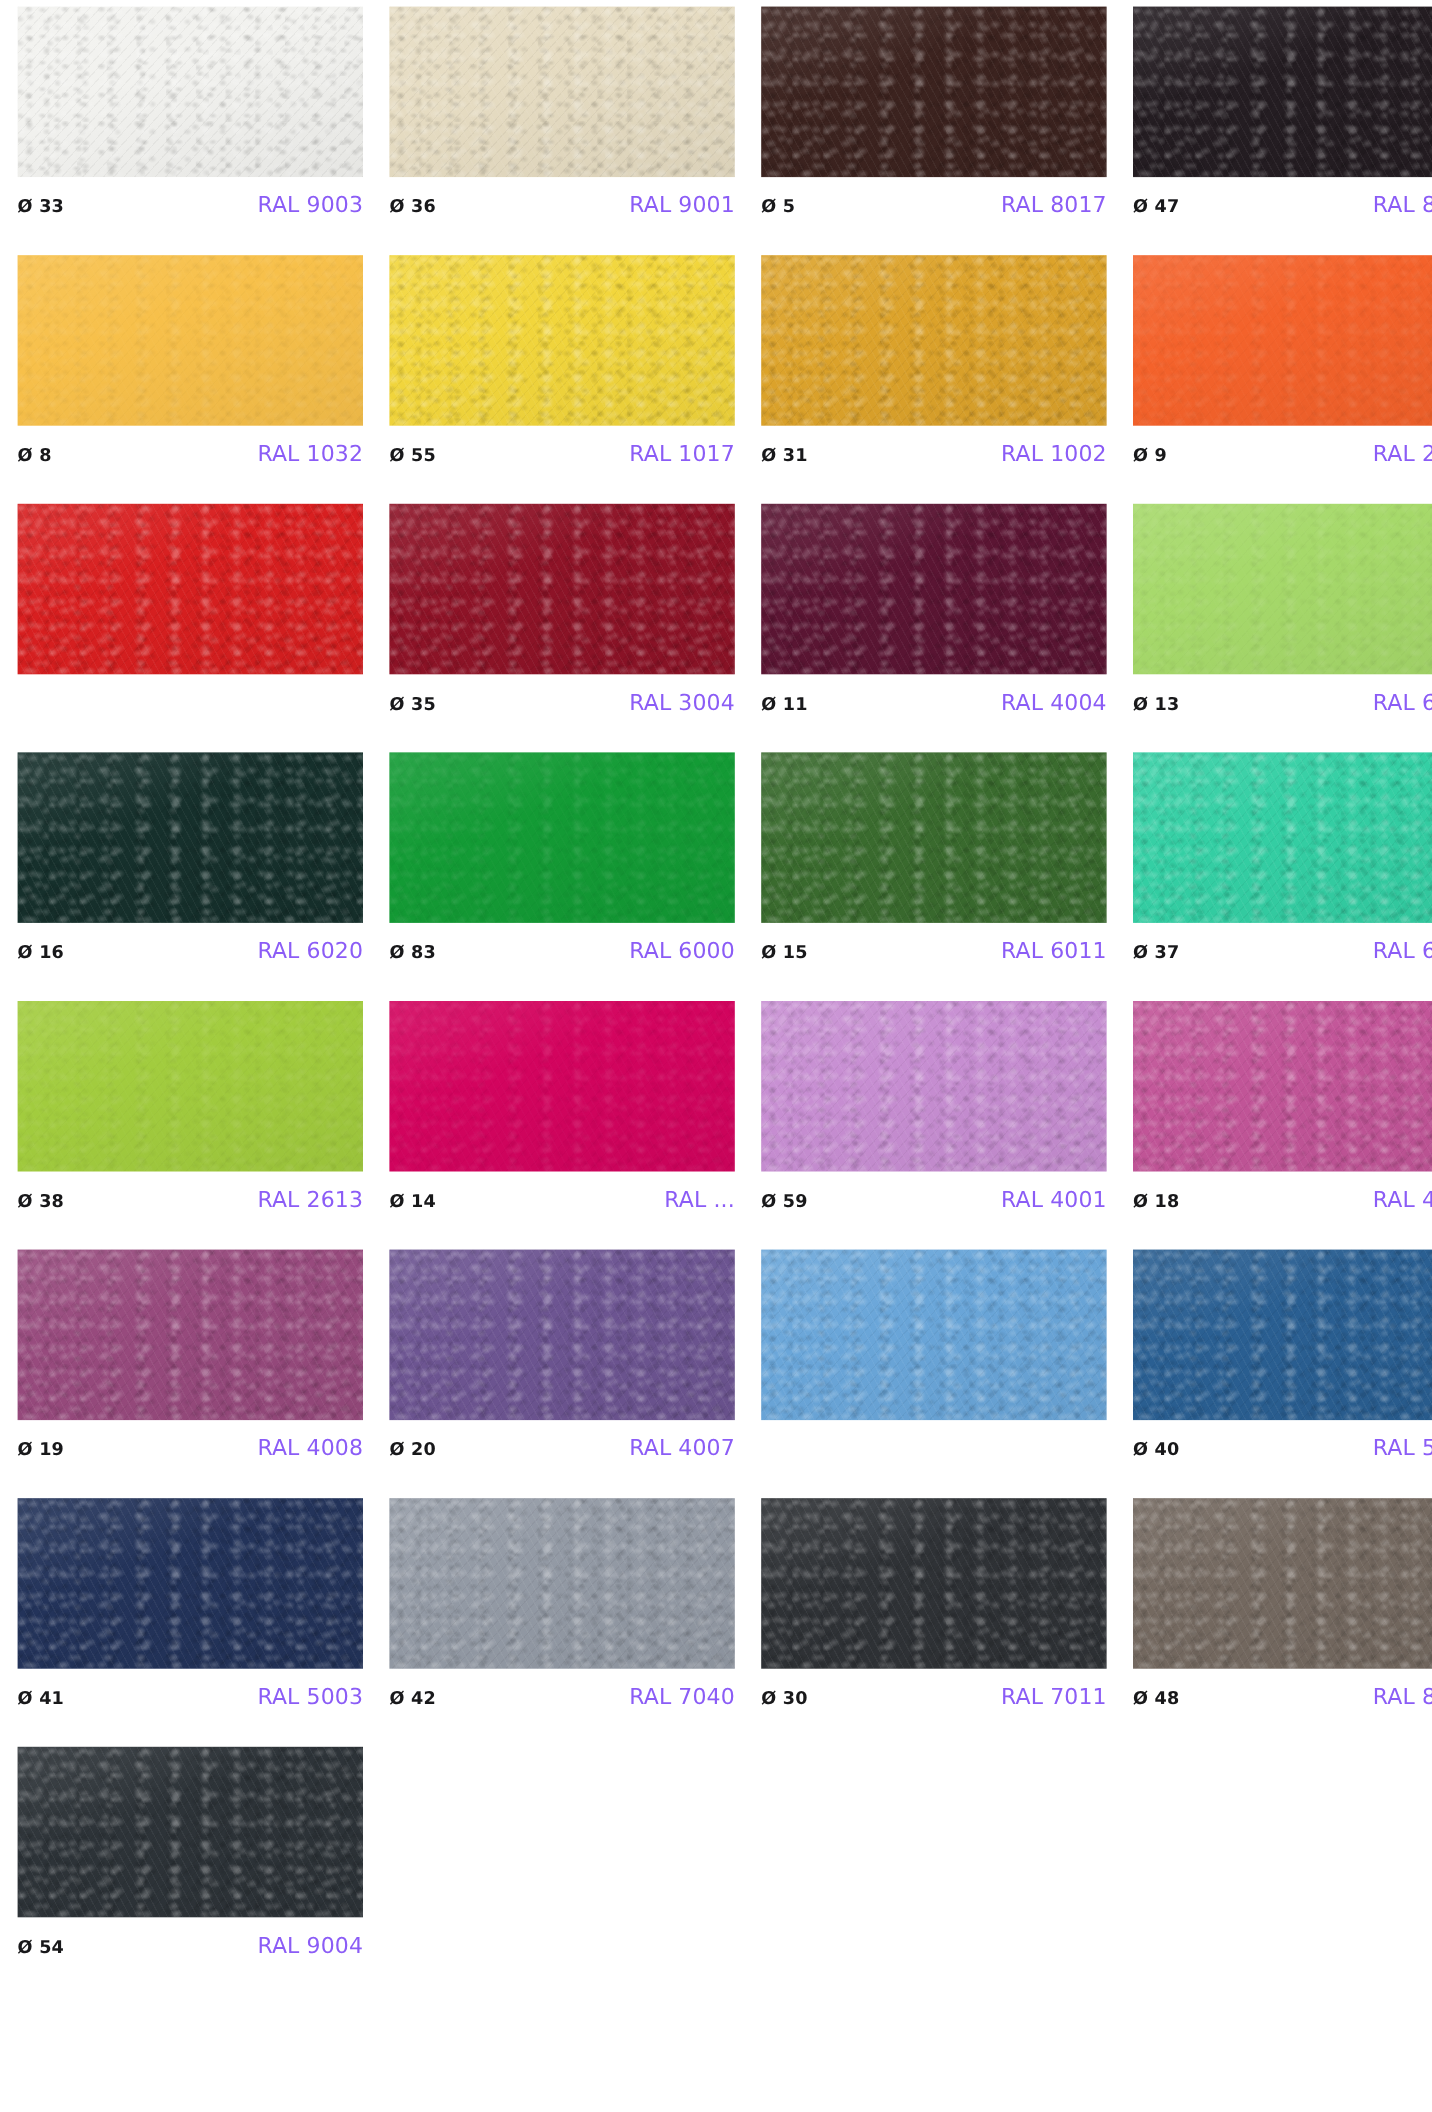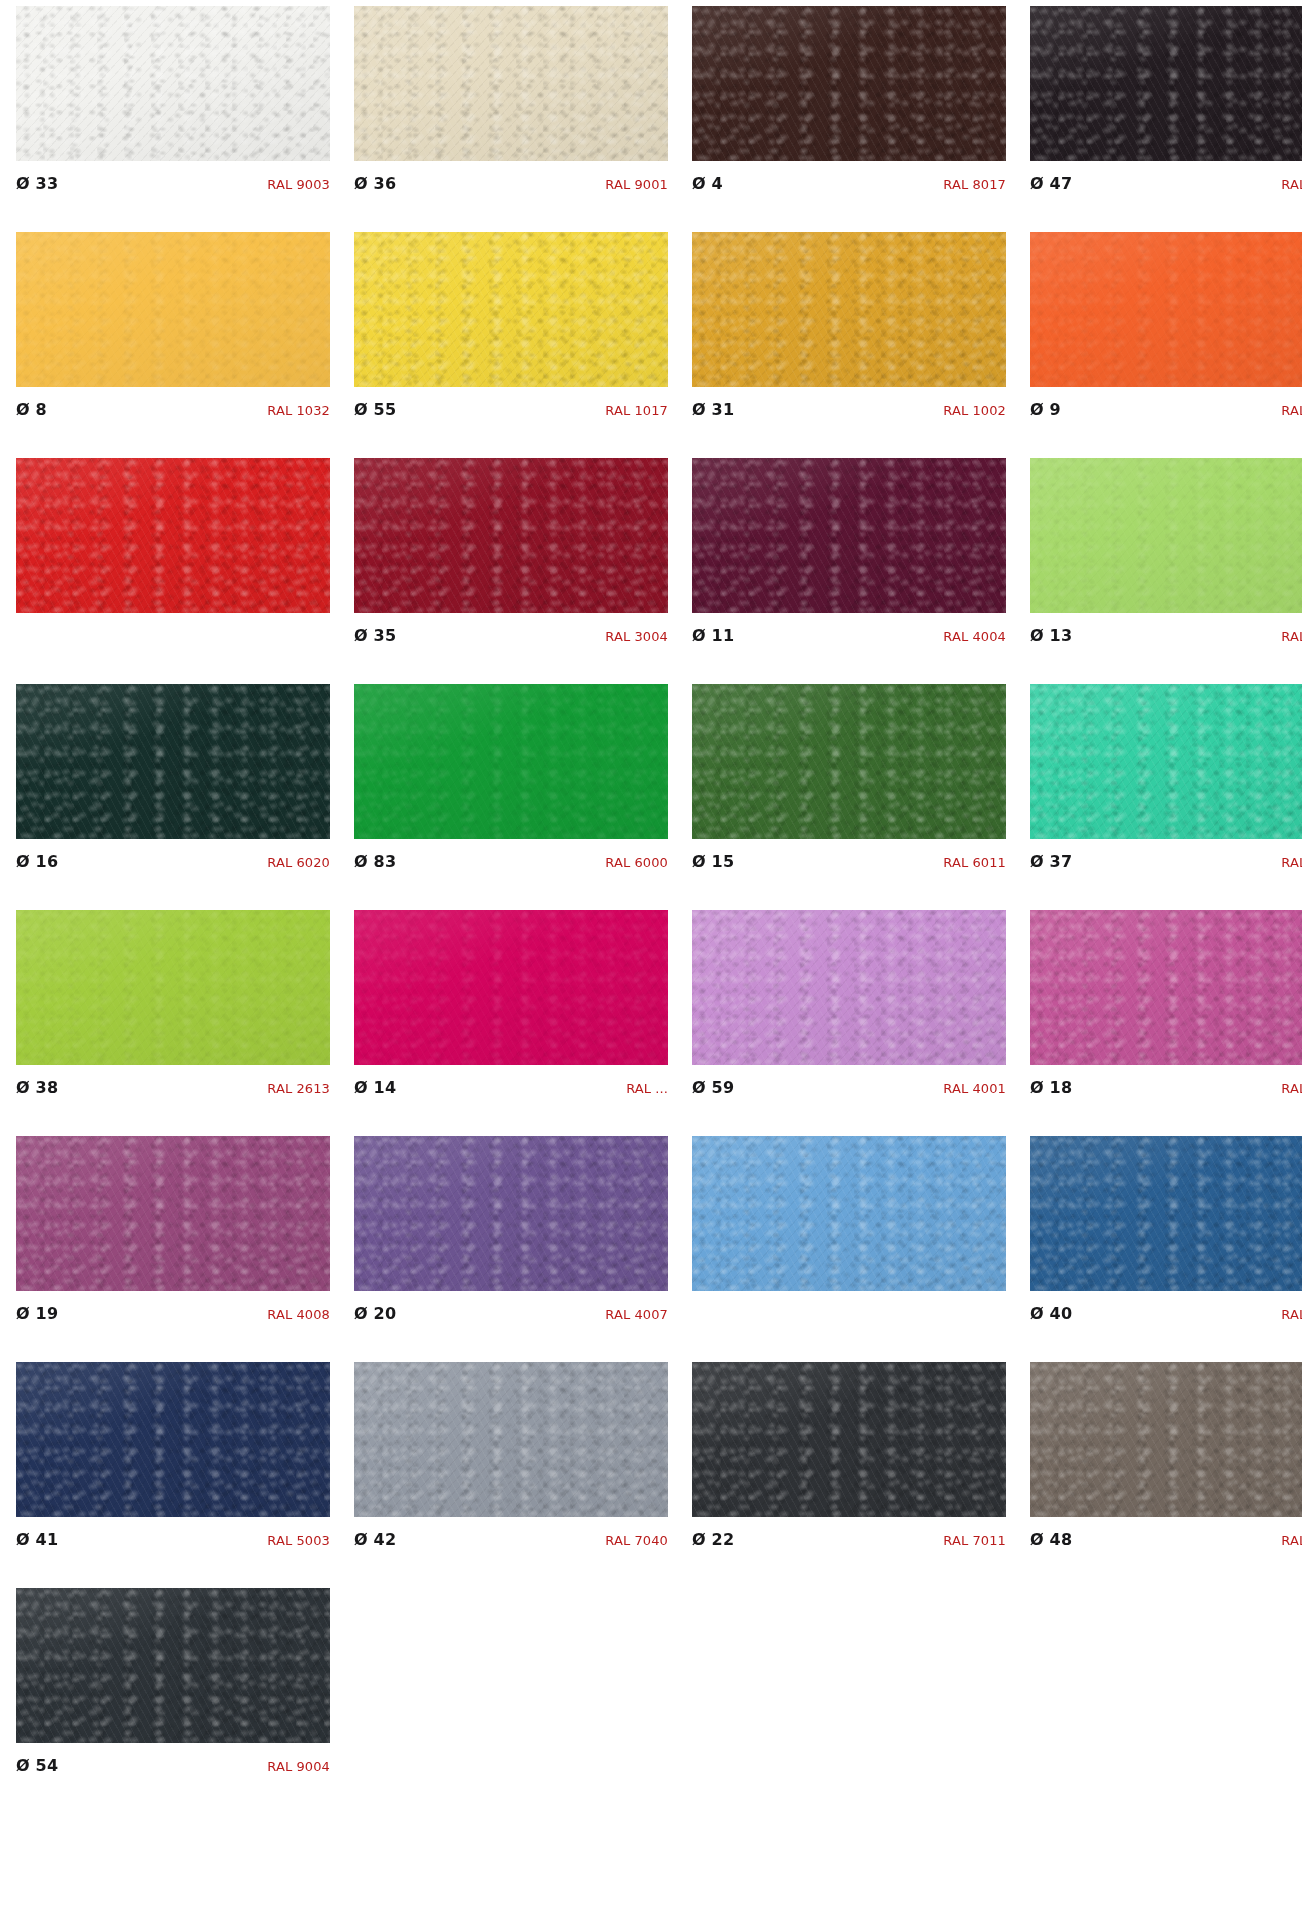--- a/index.html
+++ b/index.html
@@ -102,23 +102,23 @@
     font-family: "DejaVu Sans", sans-serif;
     font-size: 16px;
     font-weight: 700;
     color: #18181a;
     letter-spacing: .2px;
     white-space: nowrap;
   }
 
   .ral {
     font-family: "DejaVu Sans", sans-serif;
-    font-size: 13px;
+    font-size: 20px;
     font-weight: 400;
-    color: #b91c1c;
+    color: #8b5cf6;
     letter-spacing: .1px;
     white-space: nowrap;
   }
 </style>
 </head>
 <body>
 
 <div id="sheet">
   <div class="grid">
       <div class="cell">
@@ -143,21 +143,21 @@
           <span class="ral">RAL 9001</span>
         </div>
       </div>
       <div class="cell">
         <div class="swatch" style="background-color: rgb(60, 35, 31);">
           <div class="grain"></div>
           <div class="grain2"></div>
           <div class="sheen"></div>
         </div>
         <div class="caption">
-          <span class="code">Ø 4</span>
+          <span class="code">Ø 5</span>
           <span class="ral">RAL 8017</span>
         </div>
       </div>
       <div class="cell">
         <div class="swatch" style="background-color: rgb(36, 29, 34);">
           <div class="grain"></div>
           <div class="grain2"></div>
           <div class="sheen"></div>
         </div>
         <div class="caption">
@@ -399,21 +399,21 @@
           <span class="ral">RAL 7040</span>
         </div>
       </div>
       <div class="cell">
         <div class="swatch" style="background-color: rgb(47, 50, 54);">
           <div class="grain"></div>
           <div class="grain2"></div>
           <div class="sheen"></div>
         </div>
         <div class="caption">
-          <span class="code">Ø 22</span>
+          <span class="code">Ø 30</span>
           <span class="ral">RAL 7011</span>
         </div>
       </div>
       <div class="cell">
         <div class="swatch" style="background-color: rgb(116, 105, 96);">
           <div class="grain"></div>
           <div class="grain2"></div>
           <div class="sheen"></div>
         </div>
         <div class="caption">

